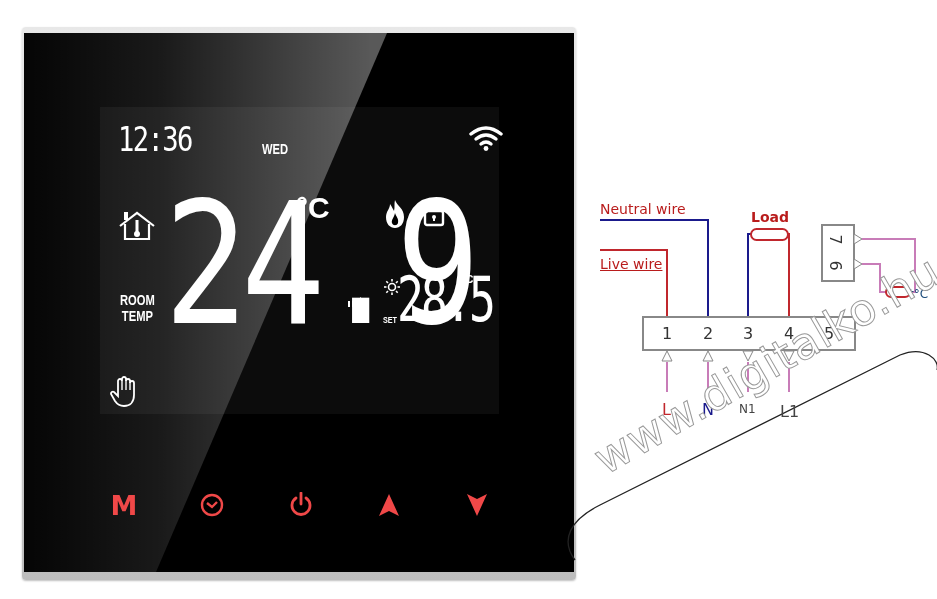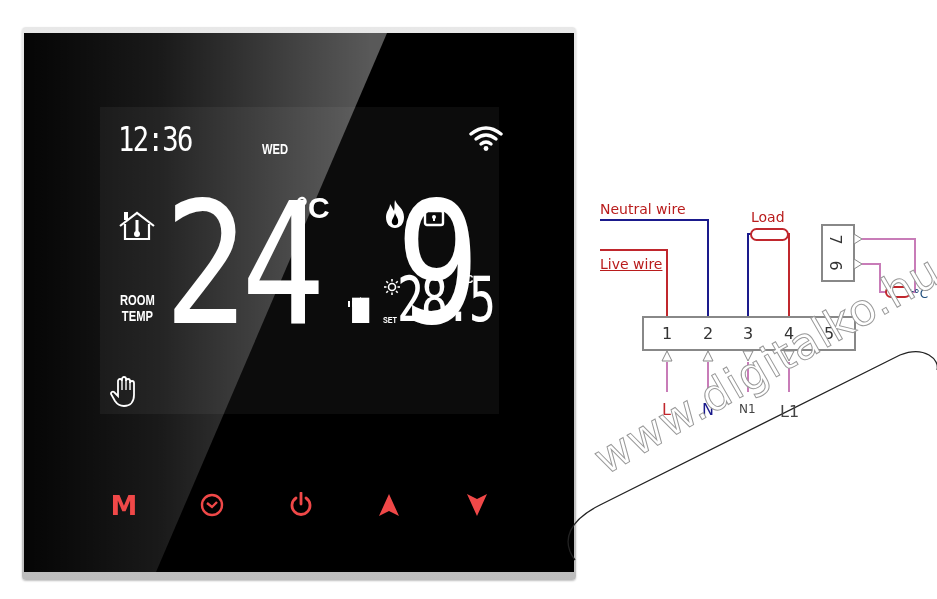--- a/index.html
+++ b/index.html
@@ -187,21 +187,21 @@
   </g>
   <polyline points="862,239 915,239 915,292 906,292" stroke="#c87cb8" stroke-width="2" fill="none"></polyline>
   <polyline points="862,264 880,264 880,292 888,292" stroke="#c87cb8" stroke-width="2" fill="none"></polyline>
   <rect x="886" y="287" width="24" height="10" rx="5" stroke="#c0272d" stroke-width="2" fill="#fff"></rect>
 
   <path d="M575 560 C560 540 570 520 600 505 L900 355 C925 345 940 360 937 370" stroke="#222" stroke-width="1.3" fill="none"></path>
 </svg>
 
 <div class="dlabel" style="left:600px;top:201px;">Neutral wire</div>
 <div class="dlabel" style="left:600px;top:256px;text-decoration:underline;">Live wire</div>
-<div class="dlabel" style="left:751px;top:209px;">Load</div>
+<div class="dlabel" style="left:751px;top:209px;font-weight:bold;">Load</div>
 
 <div class="term-num" style="left:662px;top:324px;">1</div>
 <div class="term-num" style="left:703px;top:324px;">2</div>
 <div class="term-num" style="left:743px;top:324px;">3</div>
 <div class="term-num" style="left:784px;top:324px;">4</div>
 <div class="term-num" style="left:824px;top:324px;">5</div>
 
 <div class="term-num" style="left:830px;top:230px;transform:rotate(90deg);">7</div>
 <div class="term-num" style="left:830px;top:256px;transform:rotate(90deg);">6</div>
 <div class="dlabel" style="left:889px;top:287px;font-size:12px;color:#1a4a7a;padding-left:20px;">t°C</div>

